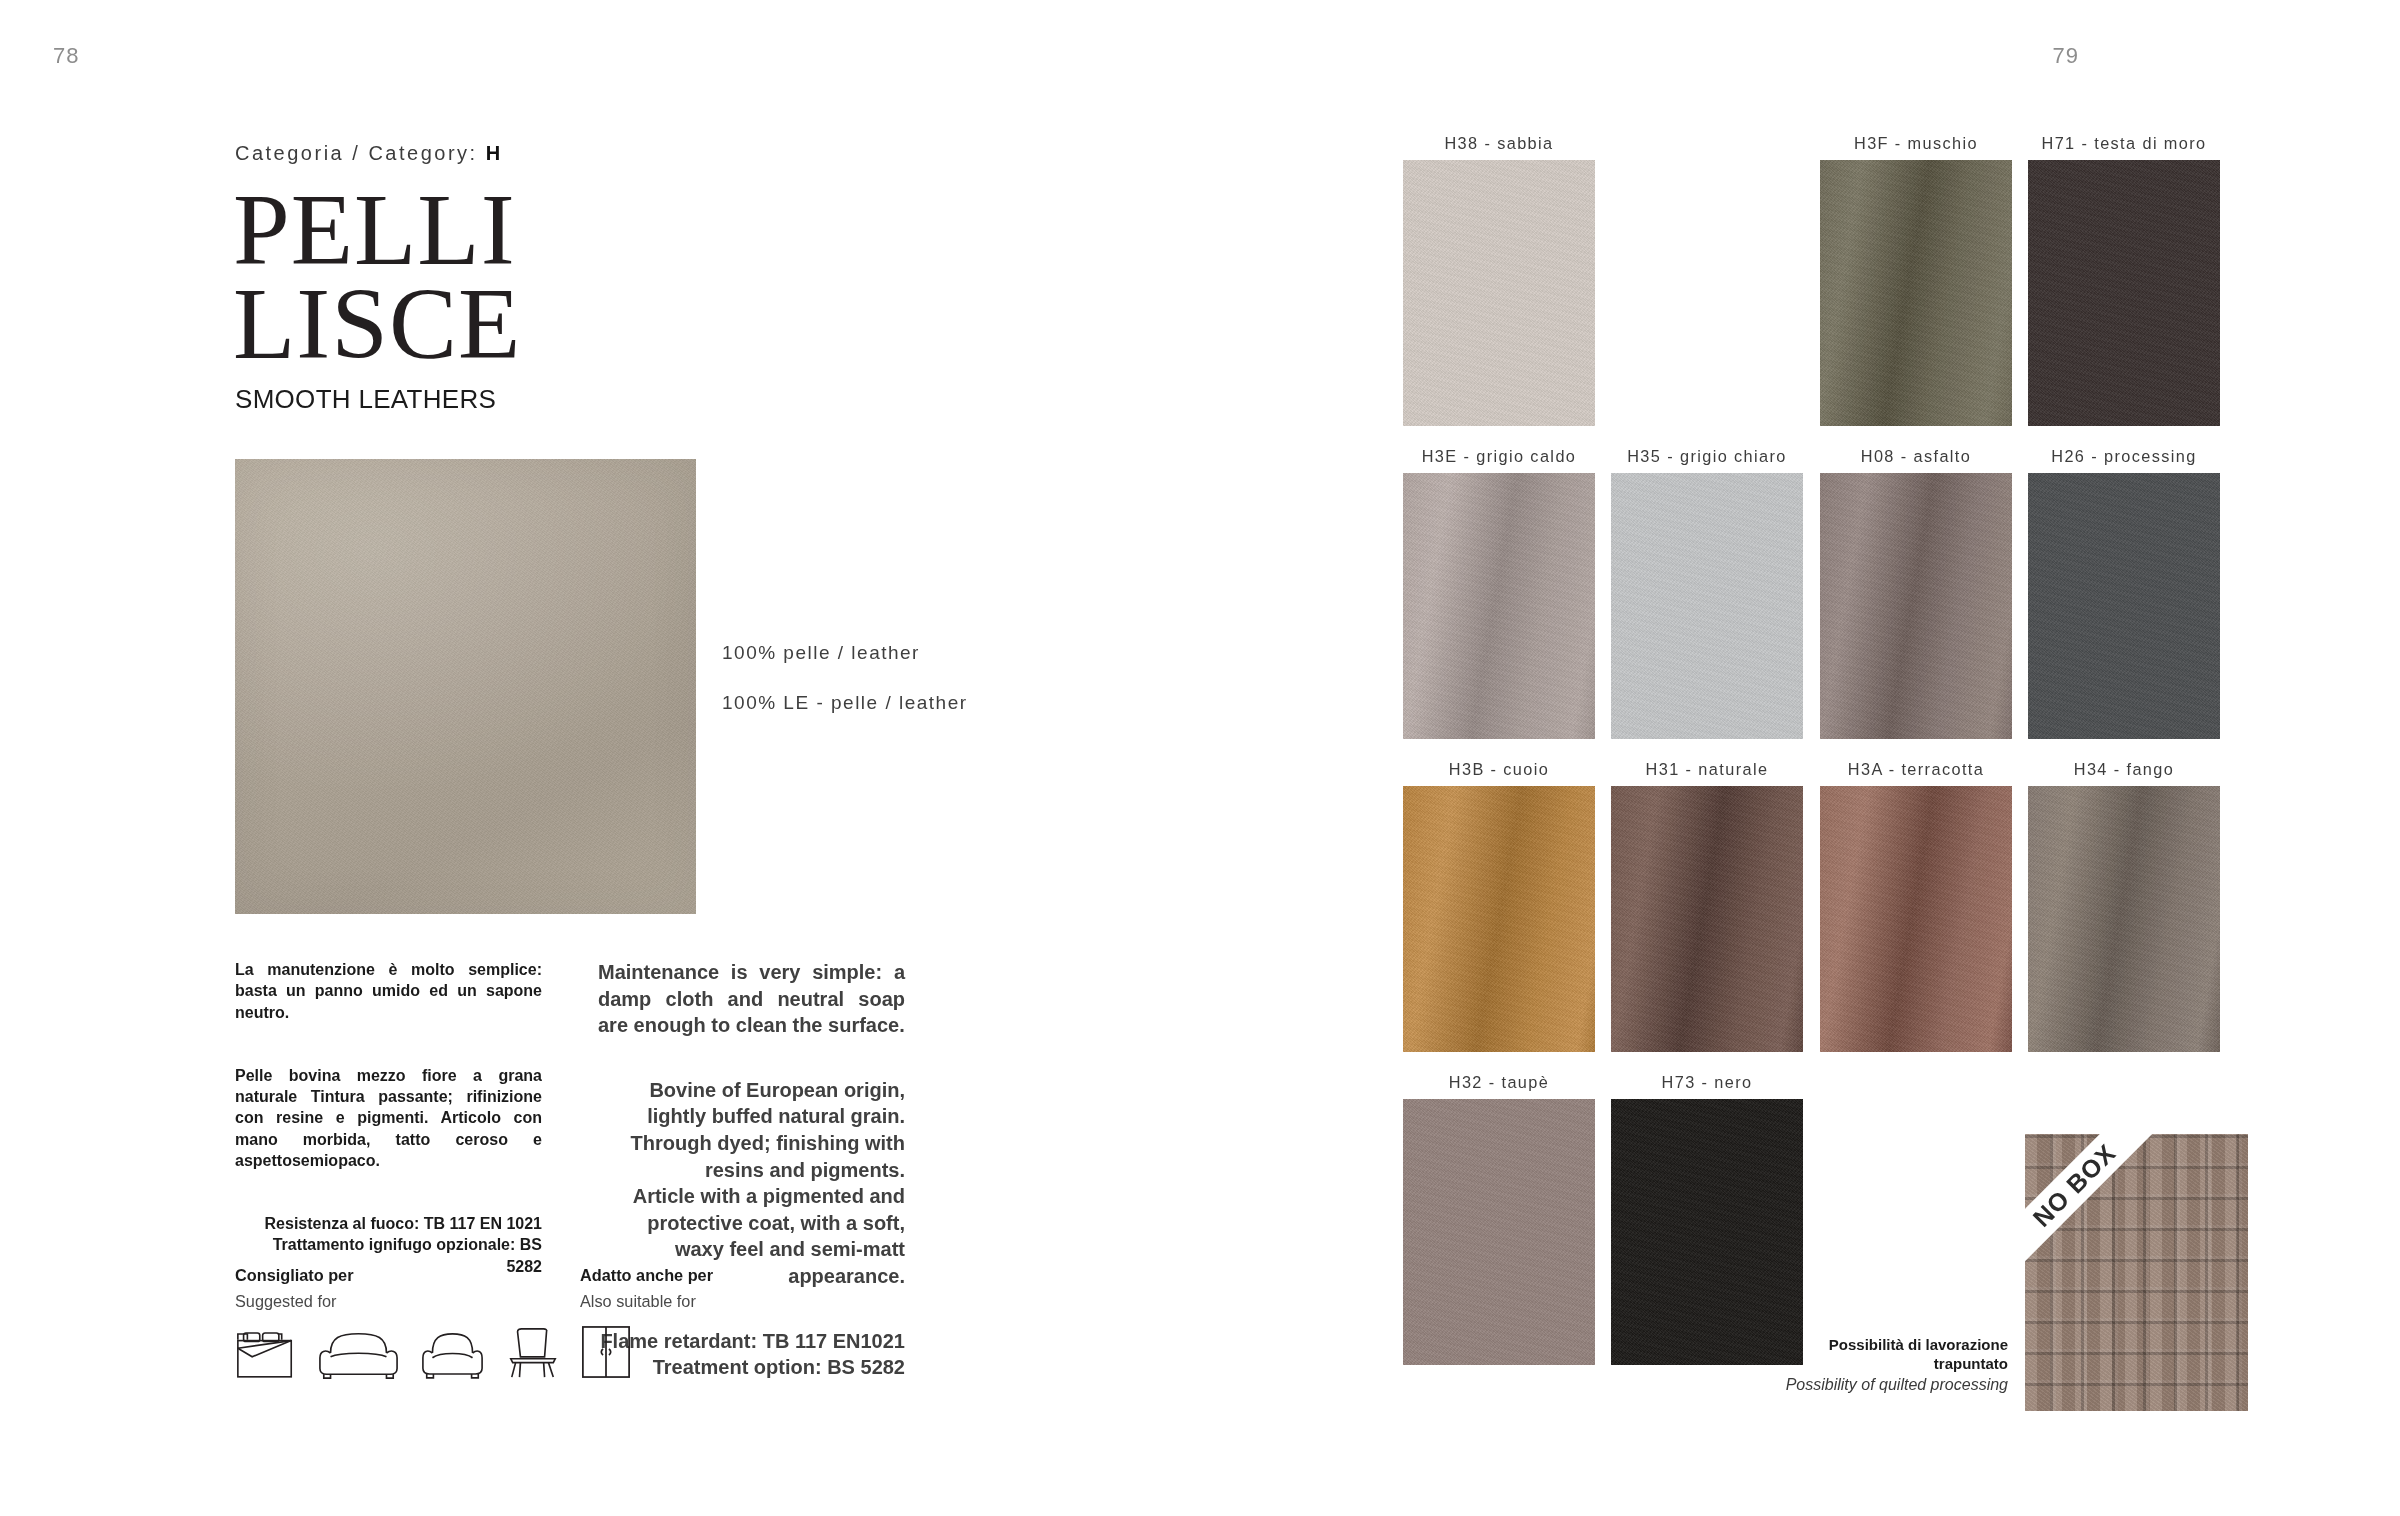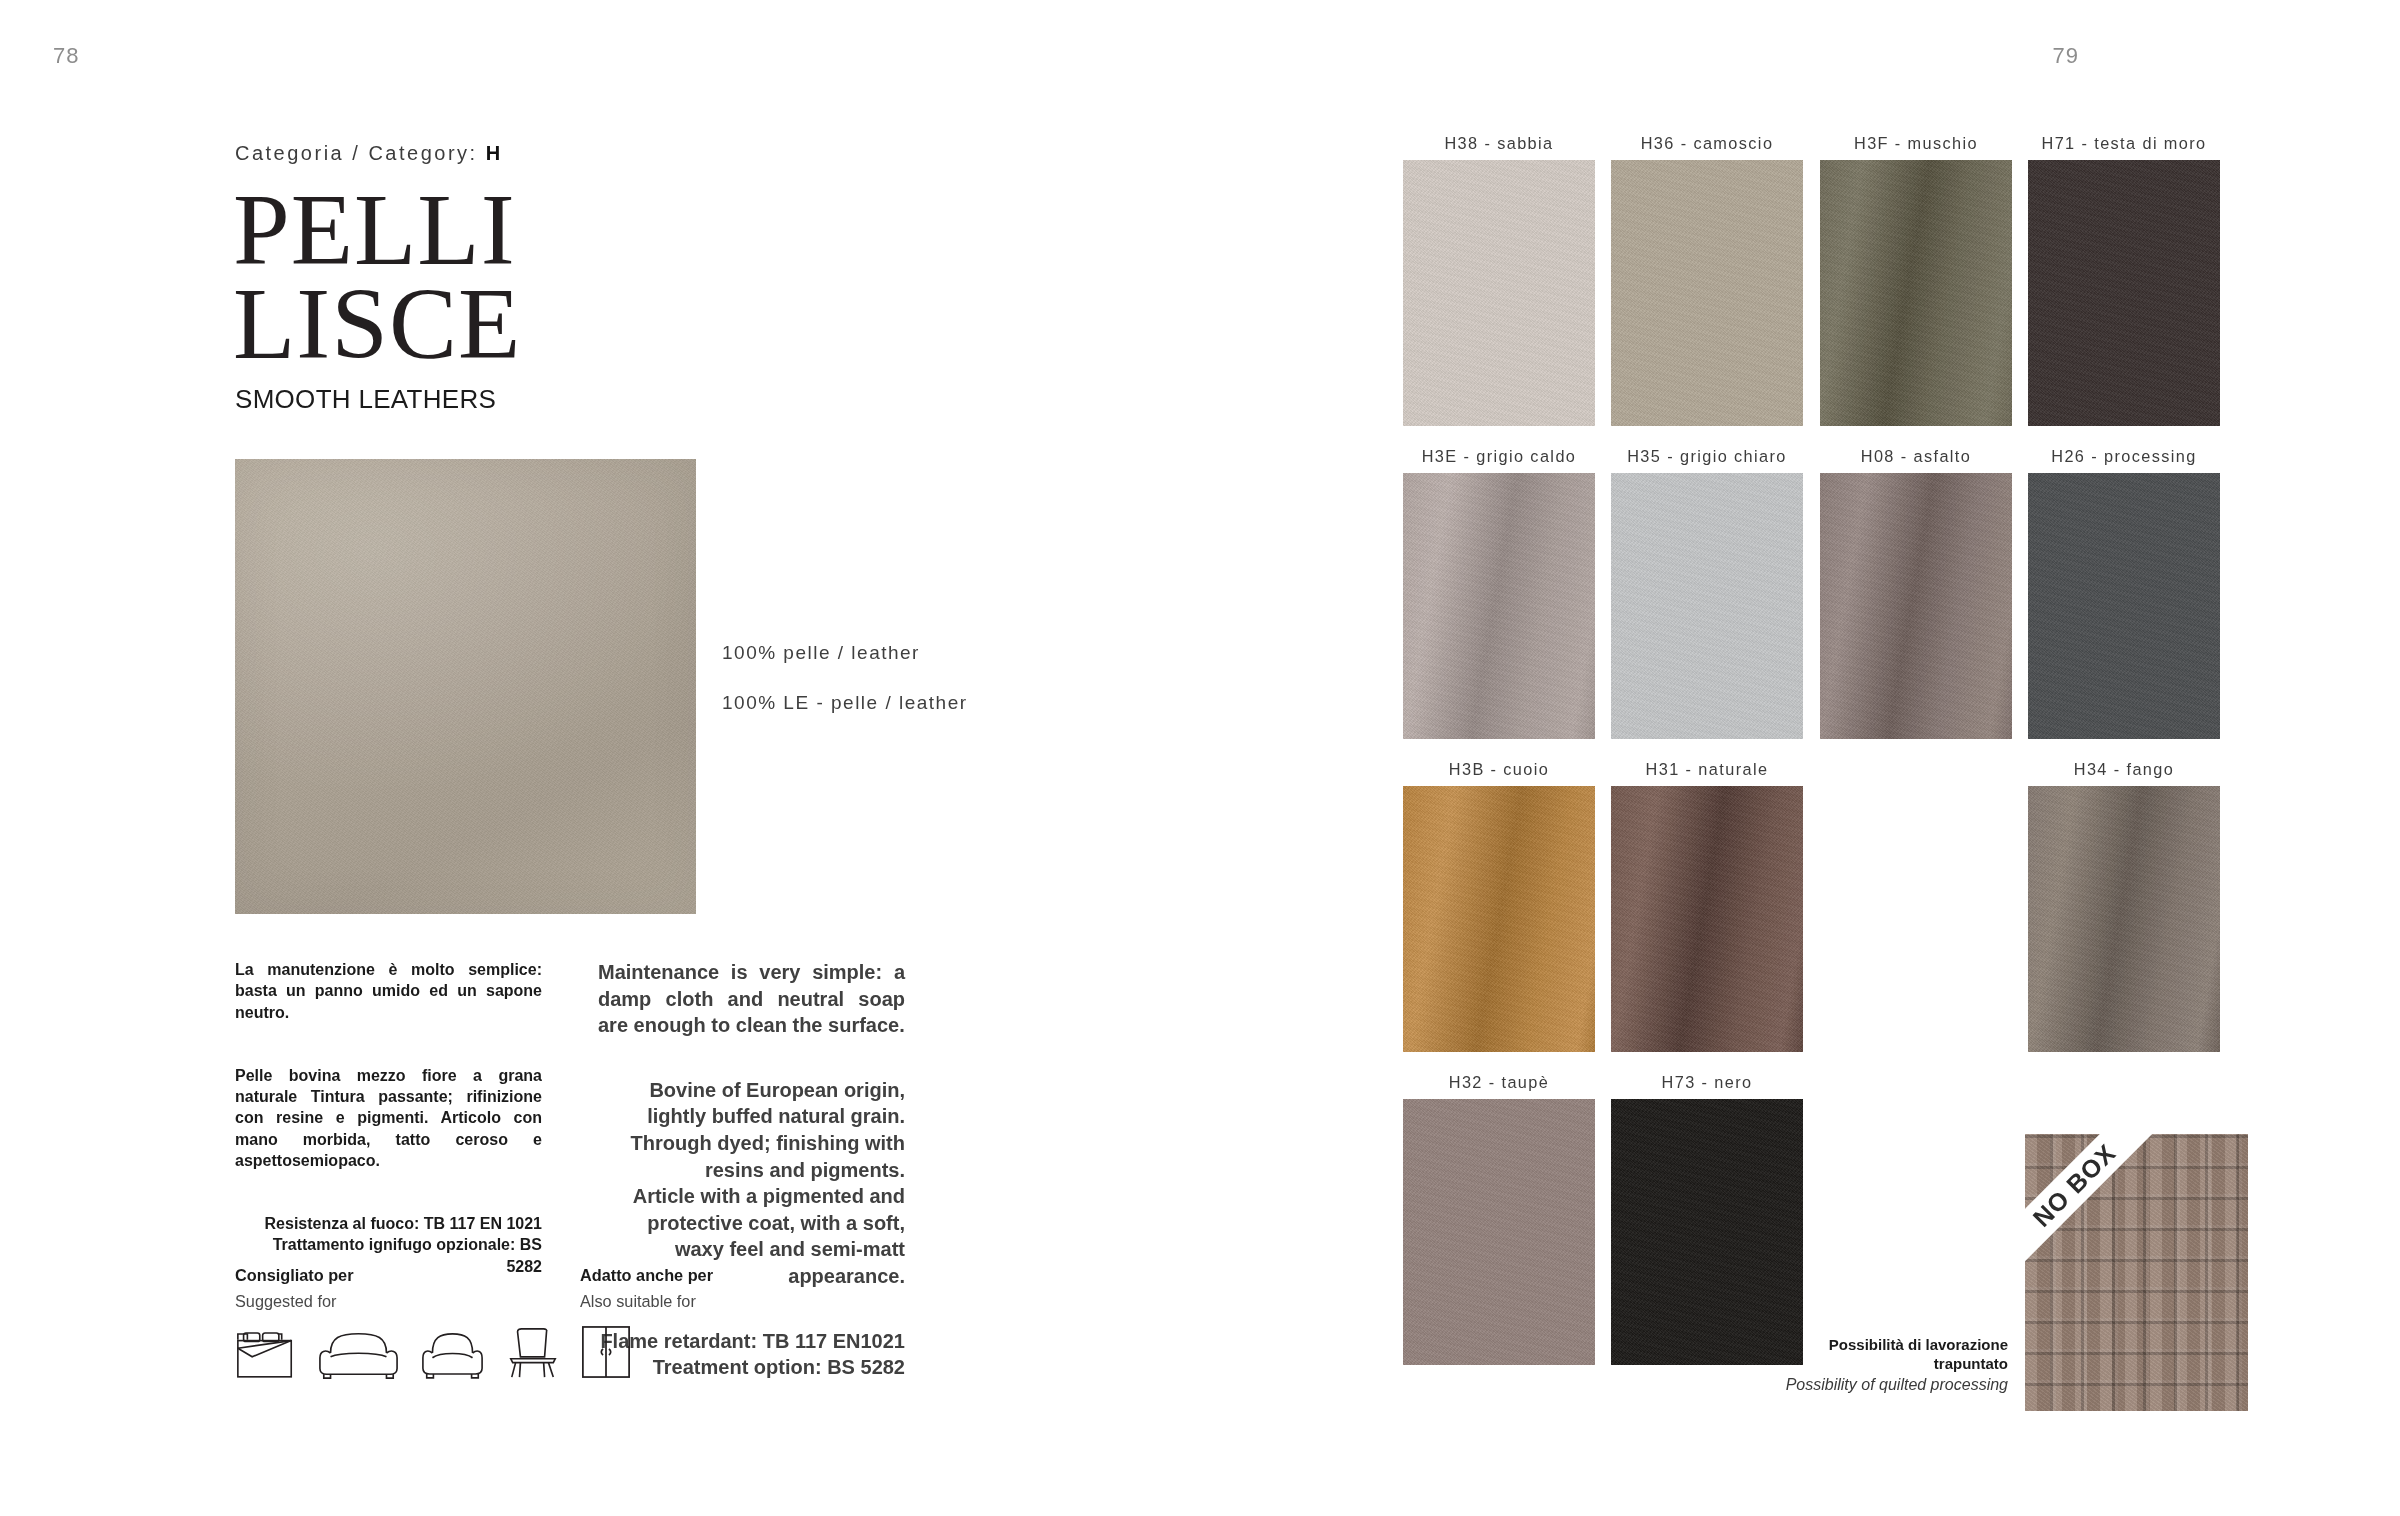--- a/index.html
+++ b/index.html
@@ -258,26 +258,20 @@
 
   <div class="grid">
 
     <div class="srow">
       <div class="scell c0">
         <div class="slabel">H38 - sabbia</div>
         <div class="schip" style="background:#d3cbc4">
             <div class="grainA"></div>
           </div>
       </div>
-      <div class="scell c1">
-        <div class="slabel">H36 - camoscio</div>
-        <div class="schip" style="background:#b2a897">
-            <div class="grainA"></div>
-          </div>
-      </div>
       <div class="scell c2">
         <div class="slabel">H3F - muschio</div>
         <div class="schip" style="background:linear-gradient(100deg,#6f6b59 0%,#7c7865 18%,#55513f 46%,#6a6653 64%,#7a7663 88%,#6d6956 100%)">
             <div class="grainA"></div>
           </div>
       </div>
       <div class="scell c3">
         <div class="slabel">H71 - testa di moro</div>
         <div class="schip" style="background:#3a3130">
             <div class="grainA"></div>
@@ -318,20 +312,26 @@
         <div class="schip" style="background:linear-gradient(100deg,#b9833f 0%,#c79352 22%,#a06f30 50%,#b98542 72%,#c69150 92%,#ad7a38 100%)">
             <div class="grainA"></div>
           </div>
       </div>
       <div class="scell c1">
         <div class="slabel">H31 - naturale</div>
         <div class="schip" style="background:linear-gradient(100deg,#74594f 0%,#80645a 20%,#523b35 48%,#6e534a 70%,#7b5f56 90%,#5e453e 100%)">
             <div class="grainA"></div>
           </div>
       </div>
+      <div class="scell c2">
+        <div class="slabel">H3A - terracotta</div>
+        <div class="schip" style="background:linear-gradient(100deg,#976d5e 0%,#a4796a 20%,#70493e 48%,#90665a 70%,#9e7264 90%,#7b5248 100%)">
+            <div class="grainA"></div>
+          </div>
+      </div>
       <div class="scell c3">
         <div class="slabel">H34 - fango</div>
         <div class="schip" style="background:linear-gradient(100deg,#867a72 0%,#908479 20%,#665c54 48%,#80746c 70%,#8d8178 90%,#6f635b 100%)">
             <div class="grainA"></div>
           </div>
       </div>
     </div>
 
     <div class="srow">
       <div class="scell c0">

